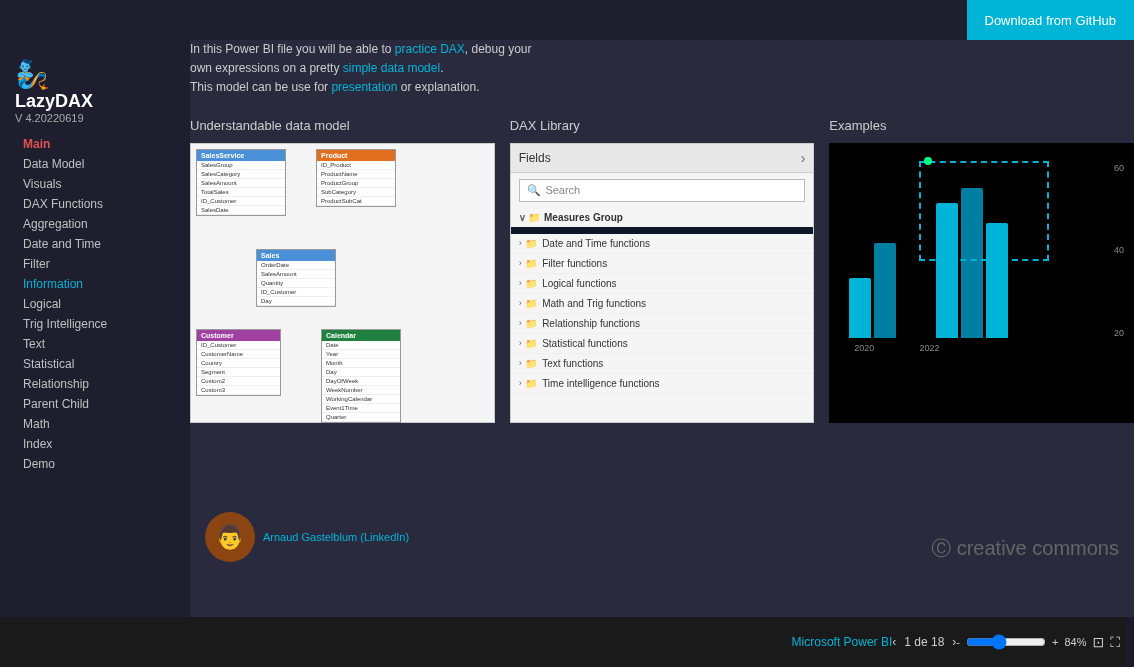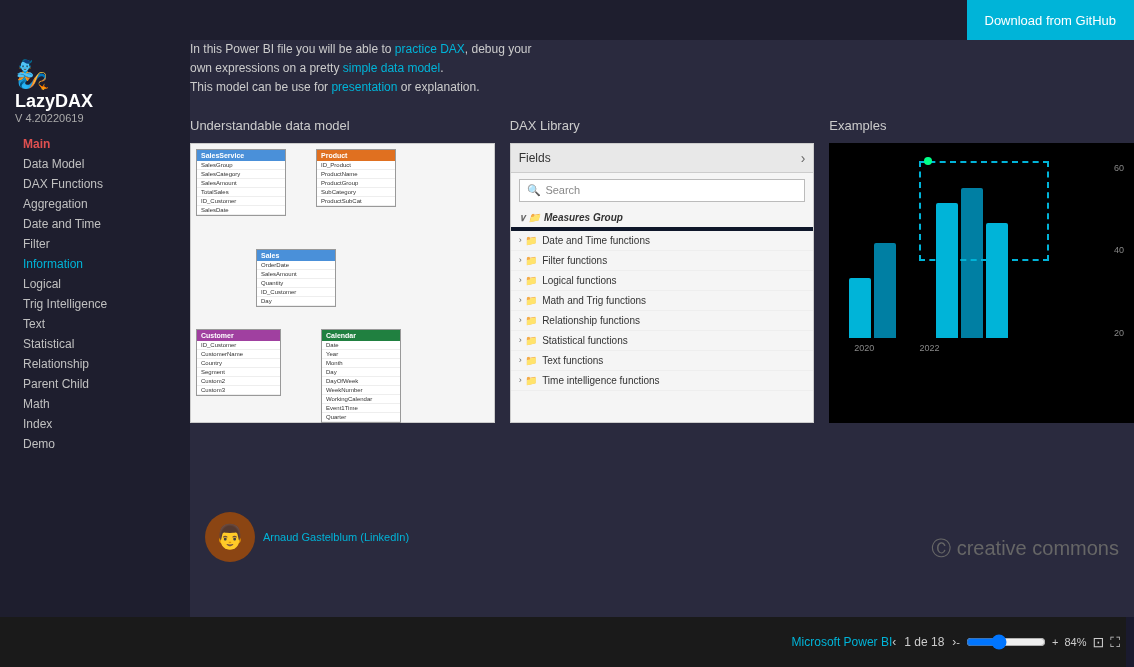--- a/index.html
+++ b/index.html
@@ -38,21 +38,21 @@
     .db-table-header { background: #4a90d9; color: #fff; padding: 2px 4px; font-size: 7px; font-weight: bold; }
     .db-table-row { padding: 1px 4px; border-bottom: 1px solid #eee; color: #333; font-size: 6px; }
 
     
     #dax-library-box { background: #f5f5f5; border: 1px solid #ccc; min-height: 280px; }
     #fields-header { background: #e8e8e8; padding: 6px 8px; display: flex; justify-content: space-between; align-items: center; font-size: 12px; color: #333; border-bottom: 1px solid #ccc; }
     #search-box { margin: 6px 8px; background: #fff; border: 1px solid #bbb; padding: 4px 8px; font-size: 11px; color: #888; display: flex; align-items: center; gap: 4px; }
     .lib-item { padding: 4px 8px; font-size: 10px; color: #333; border-bottom: 1px solid #eee; display: flex; align-items: center; gap: 4px; }
     .lib-item .arrow { color: #666; font-size: 9px; }
     .lib-item .folder-icon { color: #e8a020; font-size: 10px; }
-    .measures-group { padding: 4px 8px; font-size: 10px; color: #333; font-weight: bold; border-bottom: 4px solid #0f172a; font-style: italic; }
+    .measures-group { padding: 4px 8px; font-size: 10px; color: #333; font-weight: bold; border-bottom: 7px solid #0f172a; }
 
     
     #examples-box { background: #000000; min-height: 280px; position: relative; }
     #chart-area { padding: 10px; }
     .bar-group { display: flex; gap: 3px; align-items: flex-end; }
     .bar { width: 22px; border-radius: 2px 2px 0 0; }
     .bar.teal { background: #00b4d8; }
     .bar.teal-dark { background: #007fa3; }
 
     
@@ -81,20 +81,21 @@
 
 <div id="sidebar">
   <div id="logo-area">
     <div id="logo-icon">🧞</div>
     <div id="app-title">LazyDAX</div>
     <div id="app-version">V 4.20220619</div>
   </div>
   <div id="nav-items">
   <a class="nav-item active">Main</a>
       <a class="nav-item">Data Model</a>
+      <a class="nav-item">Visuals</a>
       <a class="nav-item">DAX Functions</a>
       <a class="nav-item">Aggregation</a>
       <a class="nav-item">Date and Time</a>
       <a class="nav-item">Filter</a>
       <a class="nav-item teal">Information</a>
       <a class="nav-item">Logical</a>
       <a class="nav-item">Trig Intelligence</a>
       <a class="nav-item">Text</a>
       <a class="nav-item">Statistical</a>
       <a class="nav-item">Relationship</a>

